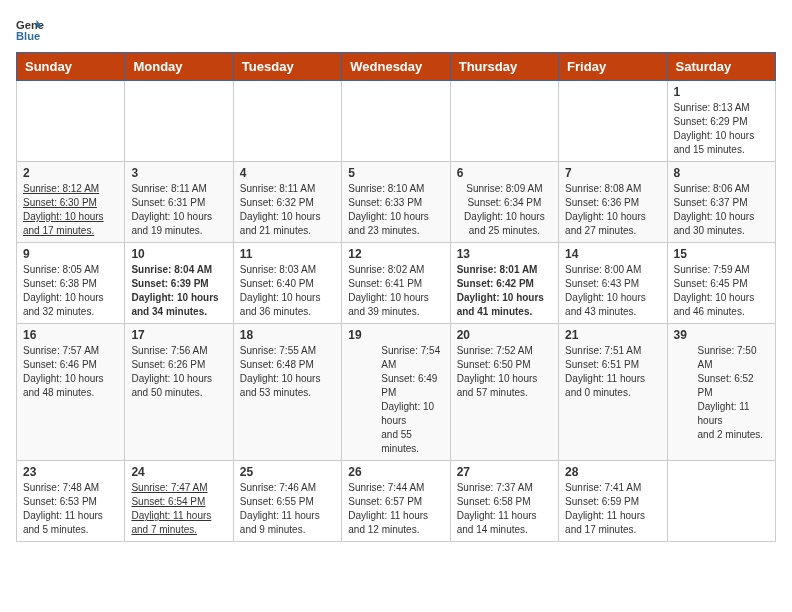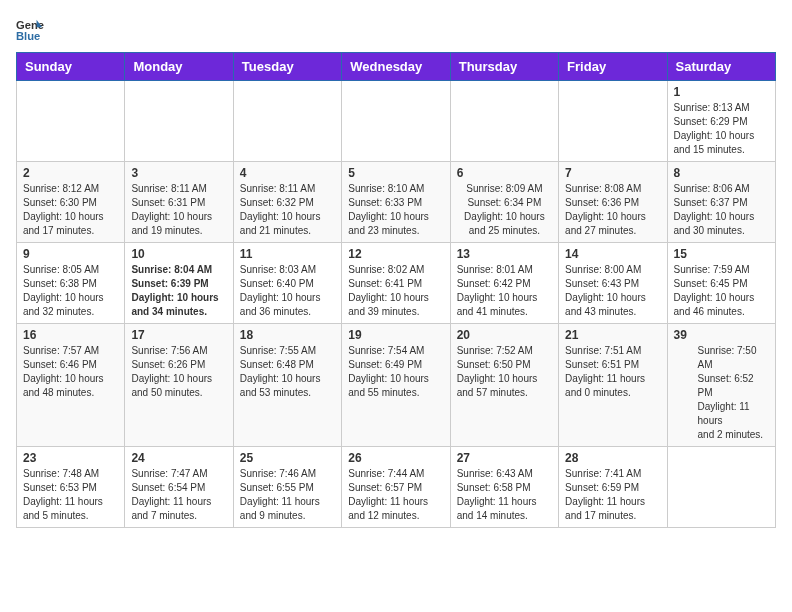--- a/index.html
+++ b/index.html
@@ -36,21 +36,21 @@
     .location {
       font-size: 14px;
       color: #333;
     }
     .calendar-table {
       width: 100%;
       border-collapse: collapse;
       border: 1px solid #ccc;
     }
     .calendar-table th {
-      background-color: #6d28d9;
+      background-color: #c2410c;
       color: #fff;
       text-align: left;
       padding: 6px 8px;
       font-size: 13px;
       border: 1px solid #2a6aaf;
     }
     .calendar-table td {
       vertical-align: top;
       padding: 4px 6px;
       border: 1px solid #ccc;
@@ -123,21 +123,21 @@
           <span class="day-number">1</span>
           <div class="day-info" style="white-space: pre-line;">Sunrise: 8:13 AM
 Sunset: 6:29 PM
 Daylight: 10 hours
 and 15 minutes.</div>
         </td>
       </tr>
       <tr>
         <td>
           <span class="day-number">2</span>
-          <div class="day-info" style="white-space: pre-line;">Sunrise: 8:12 AM
+          <div class="day-info" style="white-space: pre-line; text-decoration: underline;">Sunrise: 8:12 AM
 Sunset: 6:30 PM
 Daylight: 10 hours
 and 17 minutes.</div>
         </td>
         <td>
           <span class="day-number">3</span>
           <div class="day-info" style="white-space: pre-line;">Sunrise: 8:11 AM
 Sunset: 6:31 PM
 Daylight: 10 hours
 and 19 minutes.</div>
@@ -202,21 +202,21 @@
         </td>
         <td>
           <span class="day-number">12</span>
           <div class="day-info" style="white-space: pre-line;">Sunrise: 8:02 AM
 Sunset: 6:41 PM
 Daylight: 10 hours
 and 39 minutes.</div>
         </td>
         <td>
           <span class="day-number">13</span>
-          <div class="day-info" style="white-space: pre-line;">Sunrise: 8:01 AM
+          <div class="day-info" style="white-space: pre-line; font-weight: bold;">Sunrise: 8:01 AM
 Sunset: 6:42 PM
 Daylight: 10 hours
 and 41 minutes.</div>
         </td>
         <td>
           <span class="day-number">14</span>
           <div class="day-info" style="white-space: pre-line;">Sunrise: 8:00 AM
 Sunset: 6:43 PM
 Daylight: 10 hours
 and 43 minutes.</div>
@@ -246,21 +246,21 @@
         </td>
         <td>
           <span class="day-number">18</span>
           <div class="day-info" style="white-space: pre-line;">Sunrise: 7:55 AM
 Sunset: 6:48 PM
 Daylight: 10 hours
 and 53 minutes.</div>
         </td>
         <td>
           <span class="day-number">19</span>
-          <div class="day-info" style="white-space: pre-line;">Sunrise: 7:54 AM
+          <div class="day-info" style="white-space: pre-line; margin-left: 33px;">Sunrise: 7:54 AM
 Sunset: 6:49 PM
 Daylight: 10 hours
 and 55 minutes.</div>
         </td>
         <td>
           <span class="day-number">20</span>
           <div class="day-info" style="white-space: pre-line;">Sunrise: 7:52 AM
 Sunset: 6:50 PM
 Daylight: 10 hours
 and 57 minutes.</div>
@@ -283,42 +283,42 @@
       <tr>
         <td>
           <span class="day-number">23</span>
           <div class="day-info" style="white-space: pre-line;">Sunrise: 7:48 AM
 Sunset: 6:53 PM
 Daylight: 11 hours
 and 5 minutes.</div>
         </td>
         <td>
           <span class="day-number">24</span>
-          <div class="day-info" style="white-space: pre-line;">Sunrise: 7:47 AM
+          <div class="day-info" style="white-space: pre-line; text-decoration: underline;">Sunrise: 7:47 AM
 Sunset: 6:54 PM
 Daylight: 11 hours
 and 7 minutes.</div>
         </td>
         <td>
           <span class="day-number">25</span>
           <div class="day-info" style="white-space: pre-line;">Sunrise: 7:46 AM
 Sunset: 6:55 PM
 Daylight: 11 hours
 and 9 minutes.</div>
         </td>
         <td>
           <span class="day-number">26</span>
           <div class="day-info" style="white-space: pre-line;">Sunrise: 7:44 AM
 Sunset: 6:57 PM
 Daylight: 11 hours
 and 12 minutes.</div>
         </td>
         <td>
           <span class="day-number">27</span>
-          <div class="day-info" style="white-space: pre-line;">Sunrise: 6:43 AM
+          <div class="day-info" style="white-space: pre-line;">Sunrise: 7:37 AM
 Sunset: 6:58 PM
 Daylight: 11 hours
 and 14 minutes.</div>
         </td>
         <td>
           <span class="day-number">28</span>
           <div class="day-info" style="white-space: pre-line;">Sunrise: 7:41 AM
 Sunset: 6:59 PM
 Daylight: 11 hours
 and 17 minutes.</div>

